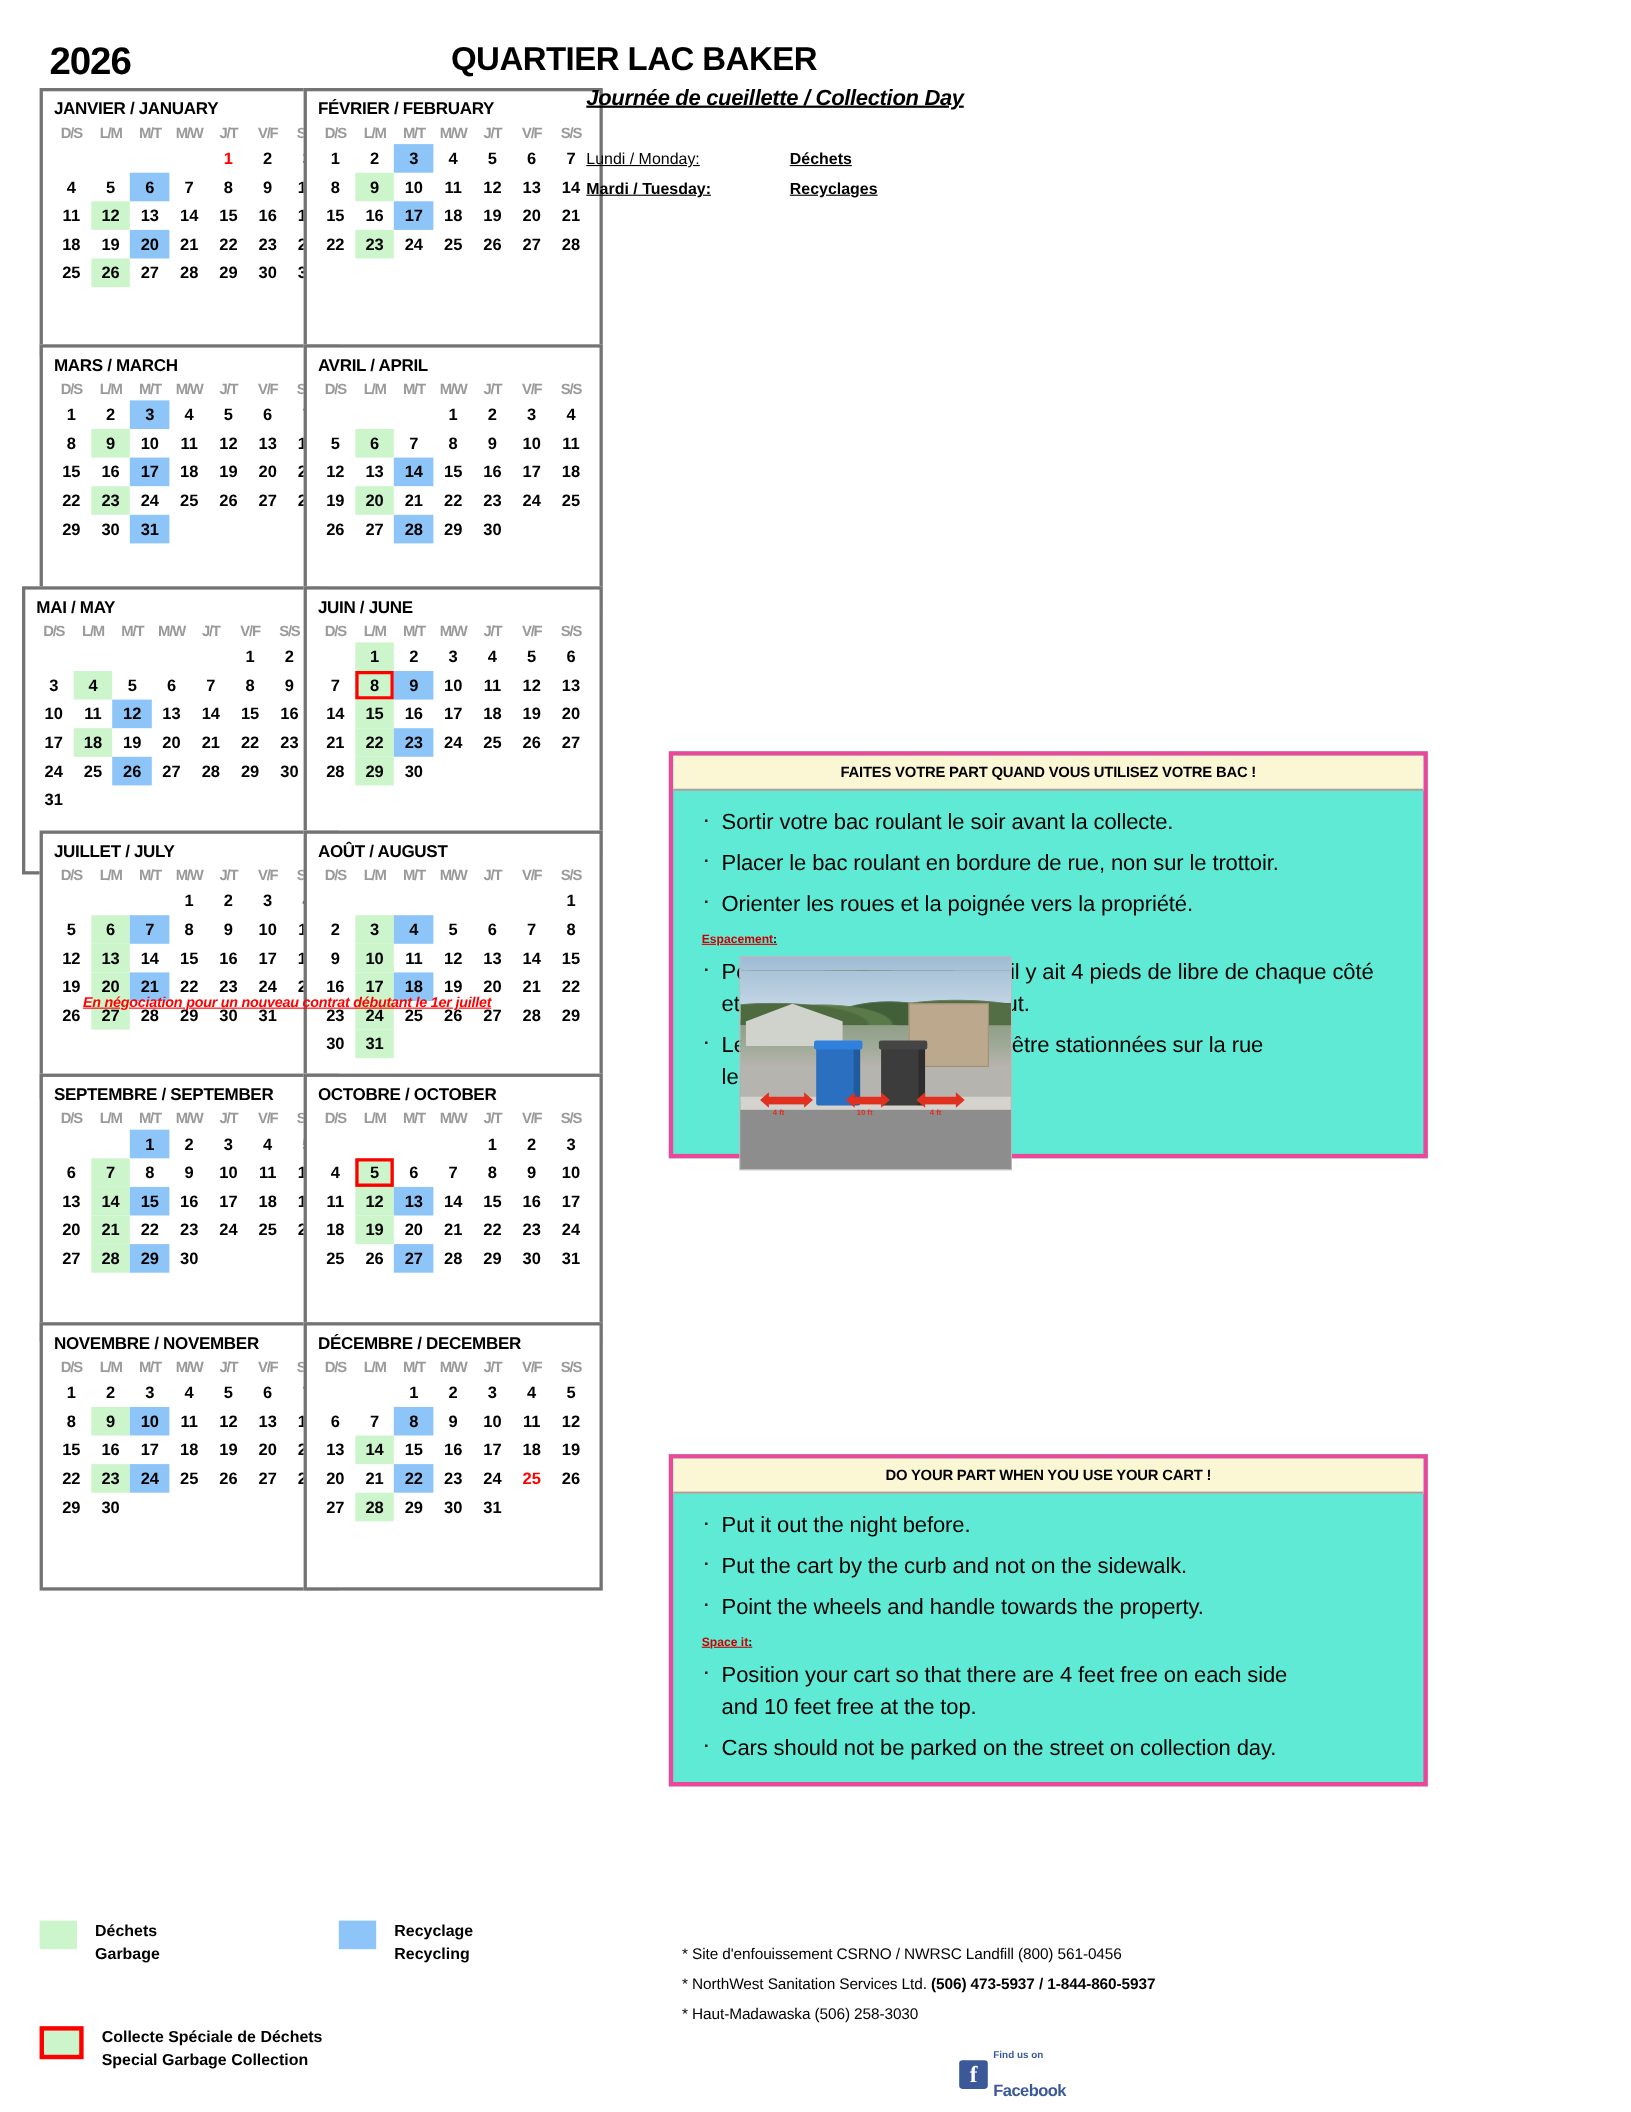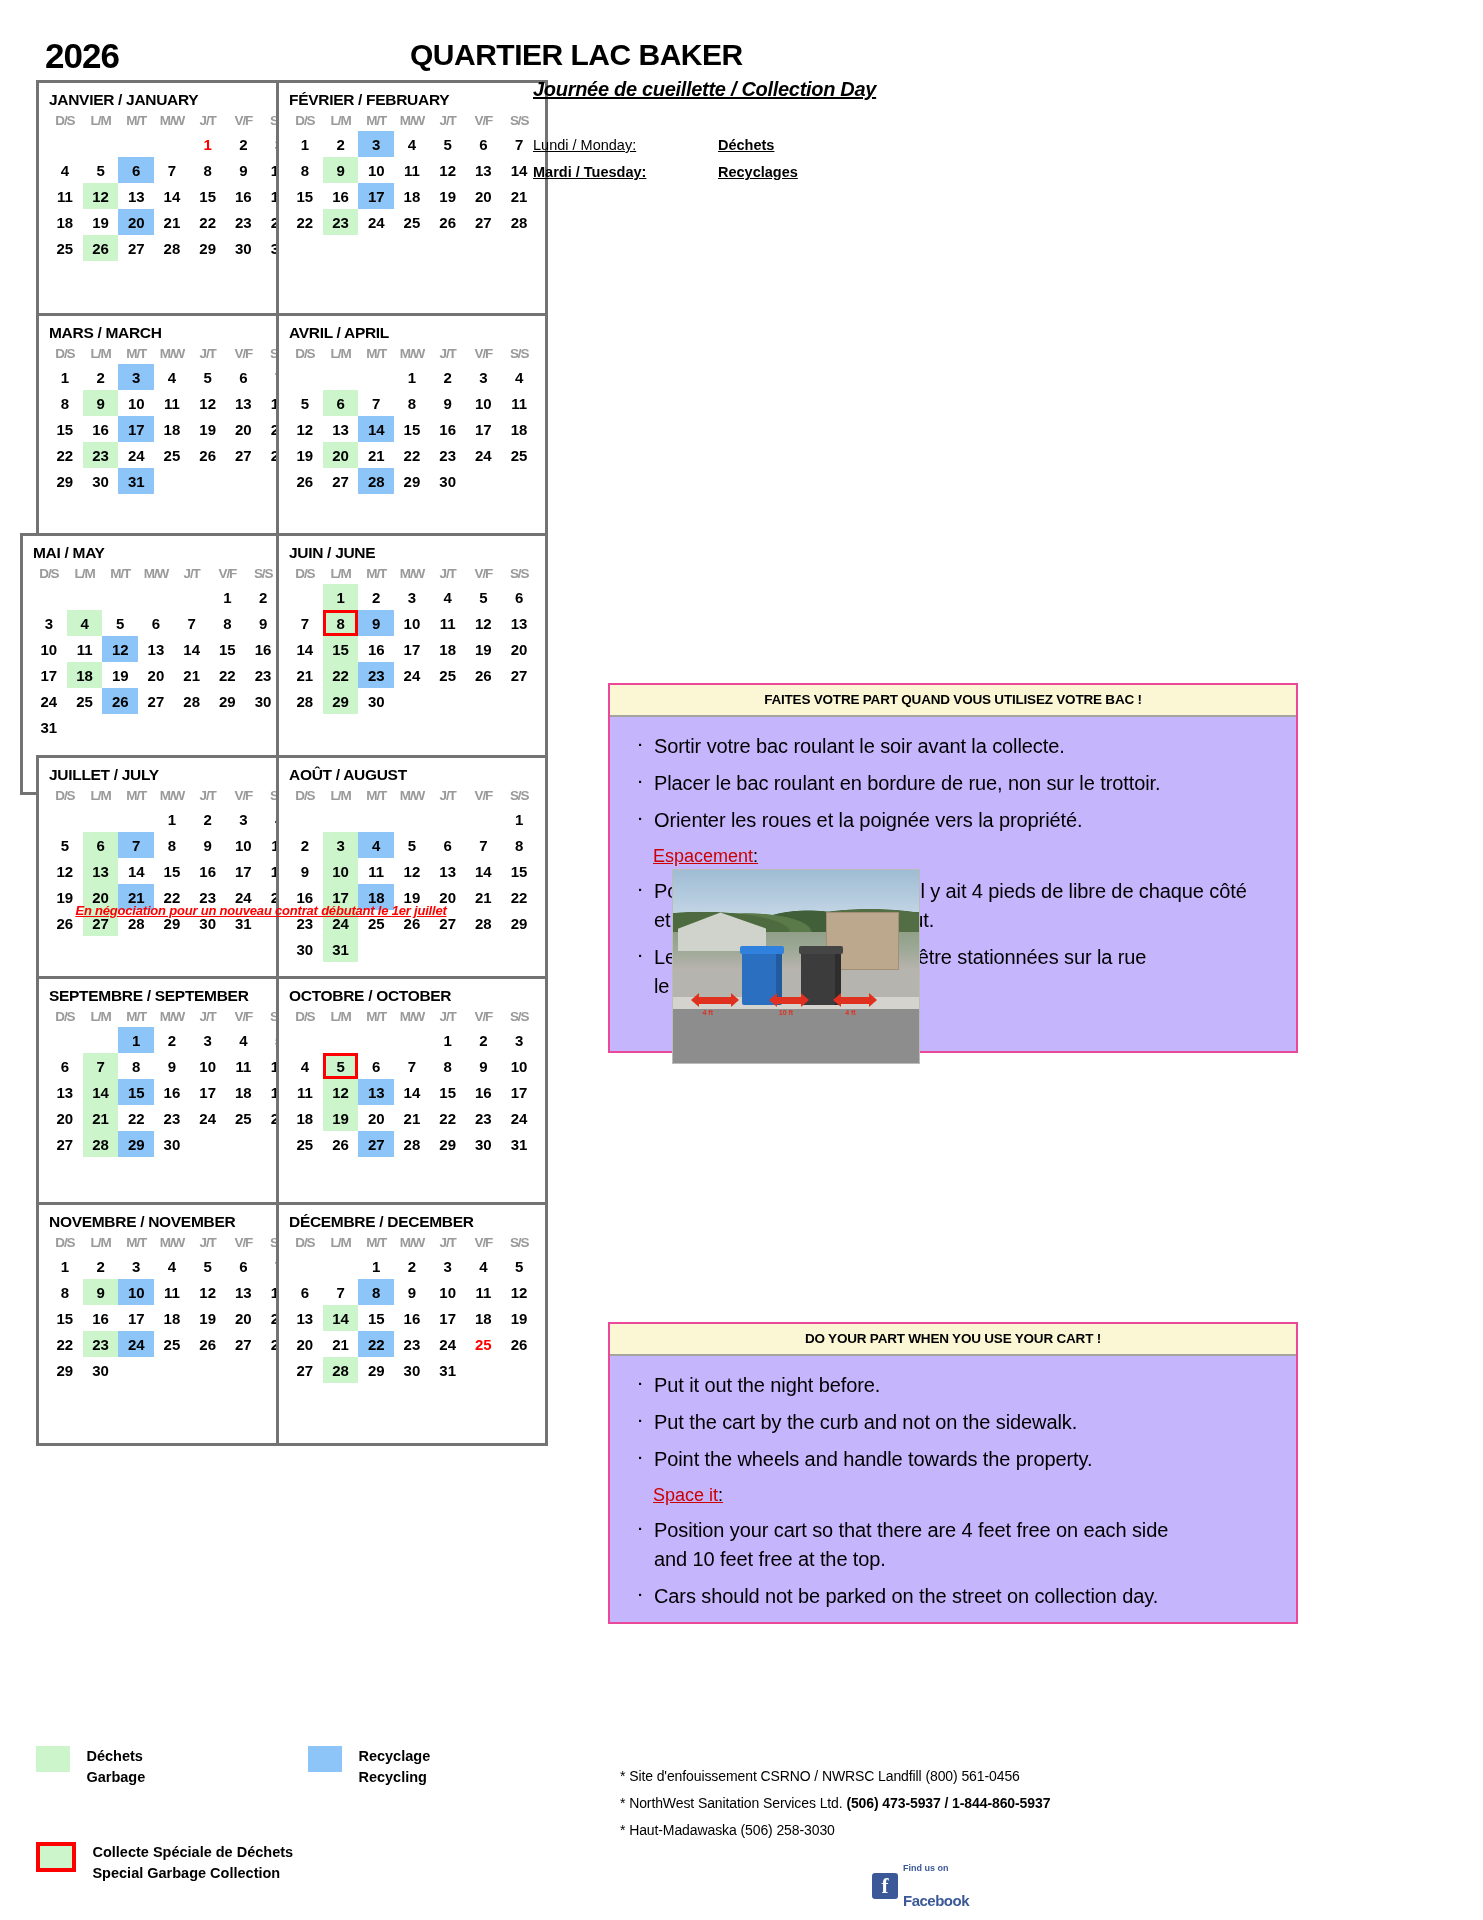--- a/index.html
+++ b/index.html
@@ -75,22 +75,22 @@
   .cd-row { position:absolute; font-size:14.5px;text-decoration:underline; }
   .cd-label { left:533px; font-weight:bold; }
   .cd-label.light { font-weight:normal; }
   .cd-value { left:718px; font-weight:bold; }
   .cd-r1 { top:137px; }
   .cd-r2 { top:164px; }
 
   
   .panel {
     position:absolute;
-    border:2px solid #ec4899;
-    background:#c4b5fd;
+    border:4px solid #ec4899;
+    background:#5eead4;
   }
   .panel-head {
     background:#fbf7d5;
     border-bottom:2px solid #a5a5a0;
     text-align:center;
     font-size:13.5px; font-weight:bold;
     padding:7px 0 8px 0;
     letter-spacing:-0.2px;
   }
   .panel-body { padding:18px 26px 14px 26px; }
@@ -101,23 +101,23 @@
     position:relative;
     letter-spacing:-0.1px;
   }
   .bullet::before {
     content:"."; position:absolute; left:2px; top:-3px;
     font-weight:bold; font-size:15px;
   }
   .bullet.cont { padding-left:18px; margin-top:-8px; }
   .bullet.cont::before { content:""; }
   .subhead {
-    font-size:18px; color:#cc0000; font-weight:normal;
+    font-size:11px; color:#cc0000; font-weight:bold;
     text-decoration:underline;
-    margin:4px 0 13px 17px;
+    margin:4px 0 13px 0;
   }
   .subhead span.colon { color:#000; text-decoration:none; }
 
   
   .photo {
     position:absolute;
     left:672px; top:869px;
     width:248px; height:195px;
     border:1px solid #bbb;
     overflow:hidden;

